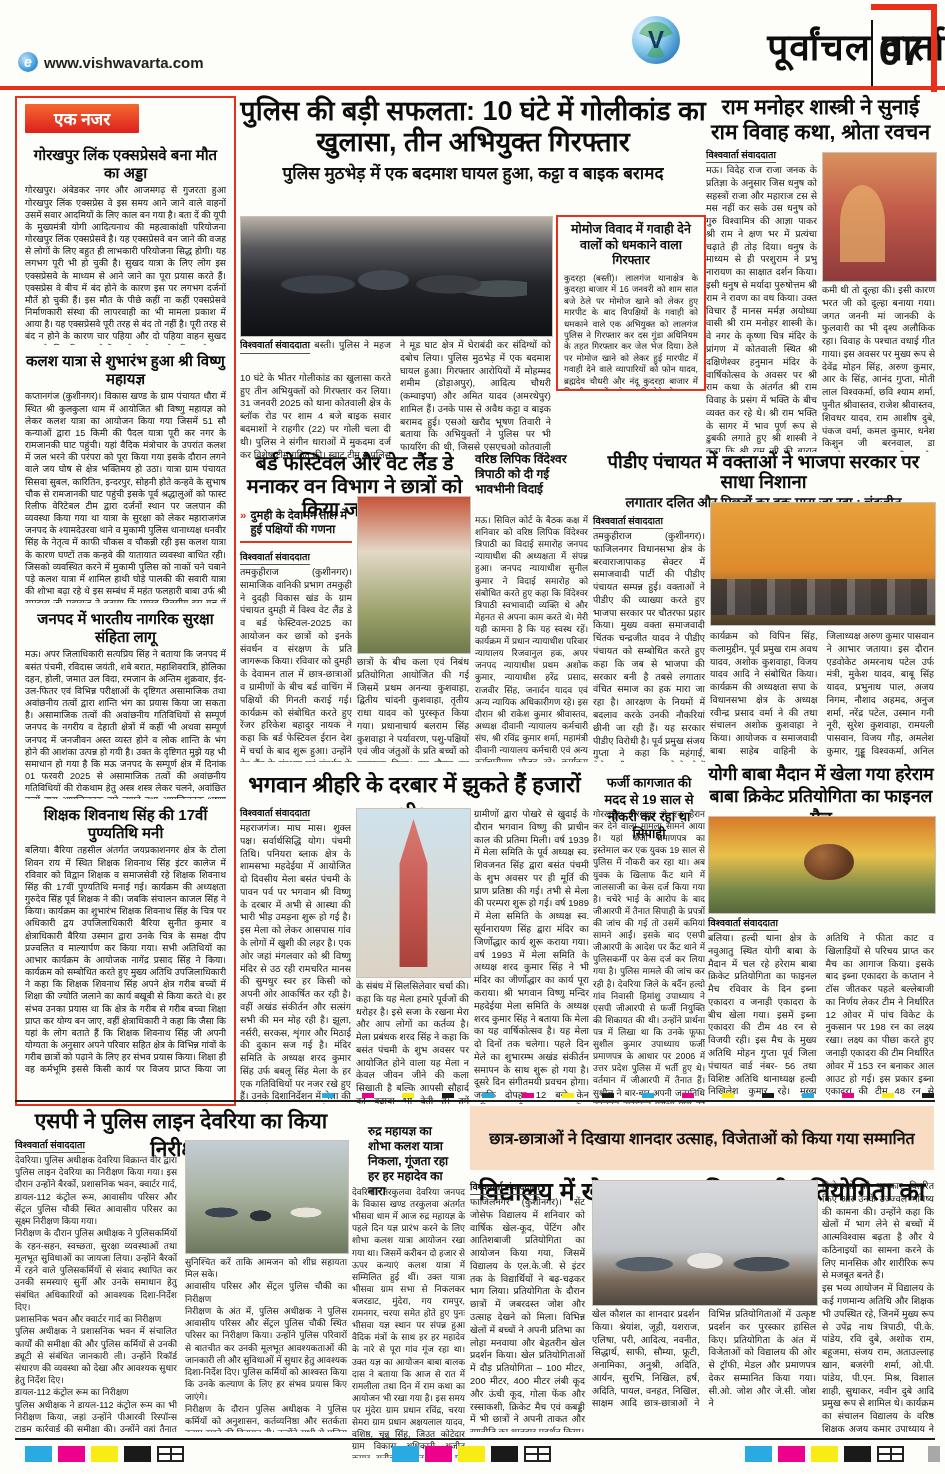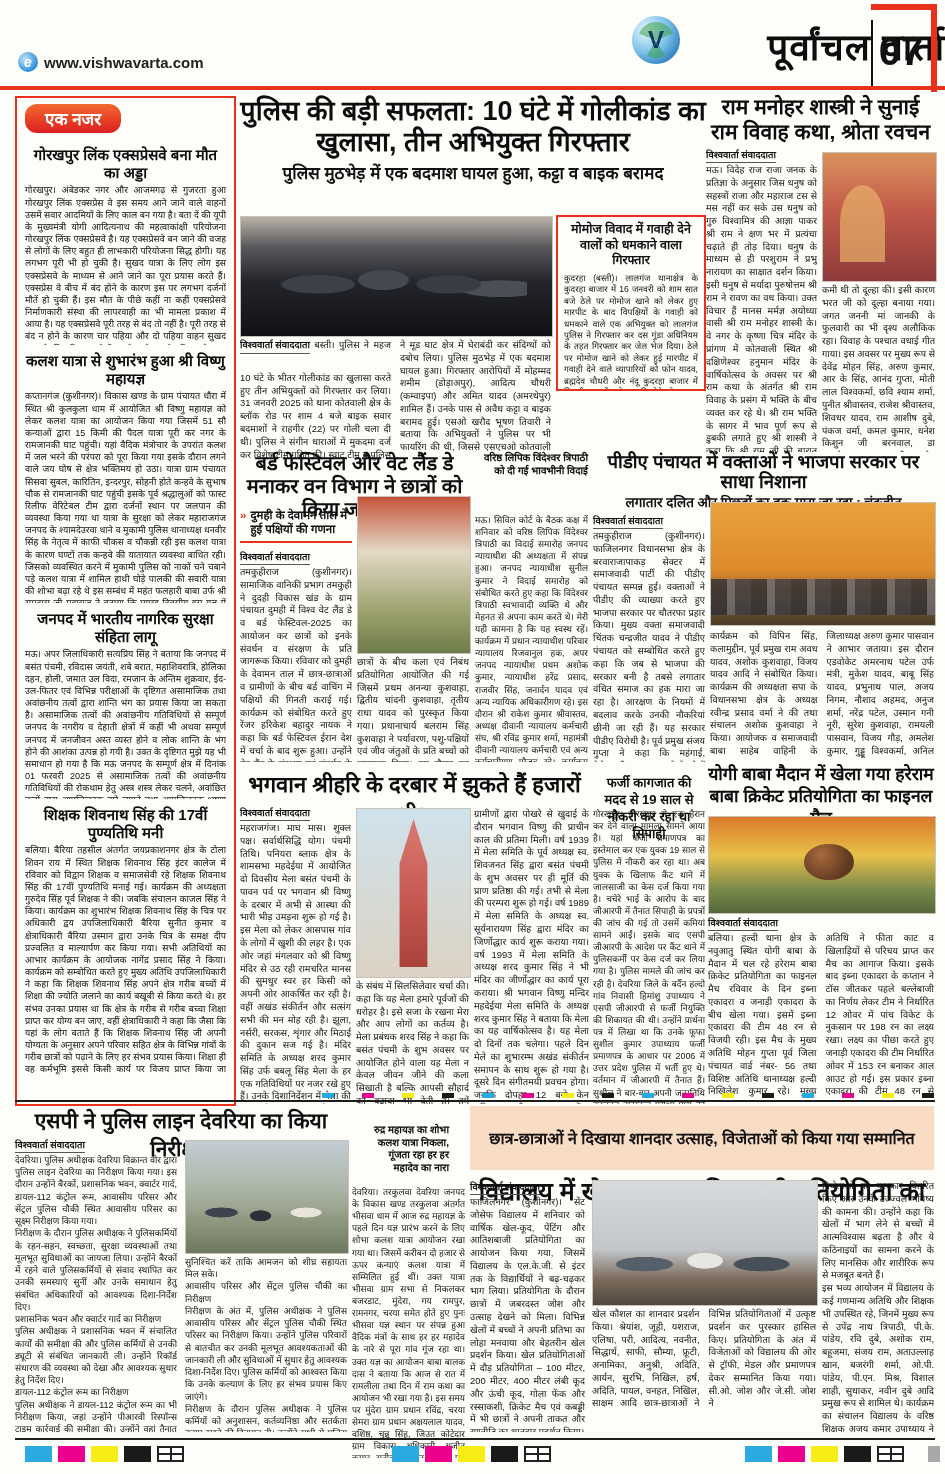--- a/index.html
+++ b/index.html
@@ -29,21 +29,21 @@
   .by{font-weight:bold;font-size:9.5px;border-bottom:1px solid #555;padding-bottom:1px;display:inline-block;margin-bottom:18px;}
   .bodytext{font-size:9.4px;line-height:1.36;text-align:justify;overflow:hidden;}
   .pre{white-space:pre-line;}
   .cols2{column-count:2;column-gap:9px;}
   .abs{position:absolute;}
   .ph{position:absolute;overflow:hidden;border:1px solid #c9c2b8;}
   .hd{font-weight:800;color:#0d0d0d;margin:0;}
   
   .eknajar{position:absolute;left:15px;top:96px;width:221px;height:1010px;border:2px solid #e8301a;padding:5px 8px;box-sizing:border-box;overflow:hidden;}
   .badge{display:inline-block;background:linear-gradient(180deg,#f4692f,#dd1f1f);color:#fff;font-weight:800;font-size:17px;
-         padding:3px 20px;border-radius:12px;margin:1px 0 6px;}
+         padding:3px 29px;border-radius:1px;margin:1px 0 6px;}
   .en-art h3{font-size:15px;font-weight:800;margin:7px 0 3px;line-height:1.18;text-align:center;}
   .en-art .bodytext{font-size:9.1px;line-height:1.34;}
   
   .ph-lead{background:linear-gradient(180deg,#b9b2a8 0%,#5a5a5e 25%,#23252b 55%,#101114 100%);}
   .ph-lead::after{content:"";position:absolute;left:8%;bottom:0;width:84%;height:72%;
        background:radial-gradient(ellipse at 20% 40%,#3c4048 12%,transparent 13%),radial-gradient(ellipse at 45% 35%,#454a52 12%,transparent 13%),
        radial-gradient(ellipse at 70% 40%,#3a3e44 12%,transparent 13%),radial-gradient(ellipse at 90% 45%,#4a4e55 12%,transparent 13%);}
   .ph-ram{background:linear-gradient(180deg,#d9925c 0%,#c25a4a 45%,#8e3a3a 100%);}
   .ph-ram::after{content:"";position:absolute;left:15%;top:25%;width:40%;height:60%;border-radius:50% 50% 0 0;background:#e8b06a;opacity:.7;}
   .ph-bird{background:linear-gradient(180deg,#c6543a 0%,#e3d9c6 35%,#9aa06a 75%,#6d7a4a 100%);}
@@ -65,21 +65,21 @@
        background:radial-gradient(ellipse at 20% 40%,#55606a 12%,transparent 13%),radial-gradient(ellipse at 50% 35%,#e8e6e0 12%,transparent 13%),
        radial-gradient(ellipse at 78% 40%,#475058 12%,transparent 13%);}
   
   .lead h2{font-size:27px;line-height:1.15;text-align:center;font-weight:800;margin:0;}
   .lead .sub{font-size:17px;font-weight:700;text-align:center;margin-top:3px;}
   .momoj{position:absolute;left:316px;top:119px;width:150px;height:176px;border:2px solid #e8301a;padding:5px 6px;box-sizing:border-box;overflow:hidden;}
   .momoj h4{font-size:12.5px;text-align:center;margin:0 0 4px;line-height:1.25;font-weight:800;}
   .momoj .bodytext{font-size:8.6px;line-height:1.33;}
   
   .h-mid{font-size:20px;line-height:1.15;text-align:center;}
-  .h-small{font-size:10px;line-height:1.25;text-align:right;}
+  .h-small{font-size:12px;line-height:1.25;text-align:left;}
   .subline{font-size:13.5px;font-weight:700;text-align:center;}
   .kicker{display:flex;gap:4px;font-size:11.5px;font-weight:700;line-height:1.25;border-bottom:2px solid #e8301a;padding-bottom:4px;}
   .kicker .mark{color:#e8301a;font-weight:800;}
   
   .rule{position:absolute;background:#1c1c1c;}
   .strip{background:#f8dcc4;font-weight:800;font-size:16px;text-align:center;padding:21px 0;}
   .regbars{position:absolute;top:1446px;left:0;width:945px;height:17px;}
   .reggroup{position:absolute;display:flex;gap:6px;}
   .sq{width:27px;height:16px;}
   .c{background:#29abe2;} .m{background:#ec008c;} .y{background:#f7ec13;} .k{background:#1a1a1a;}

